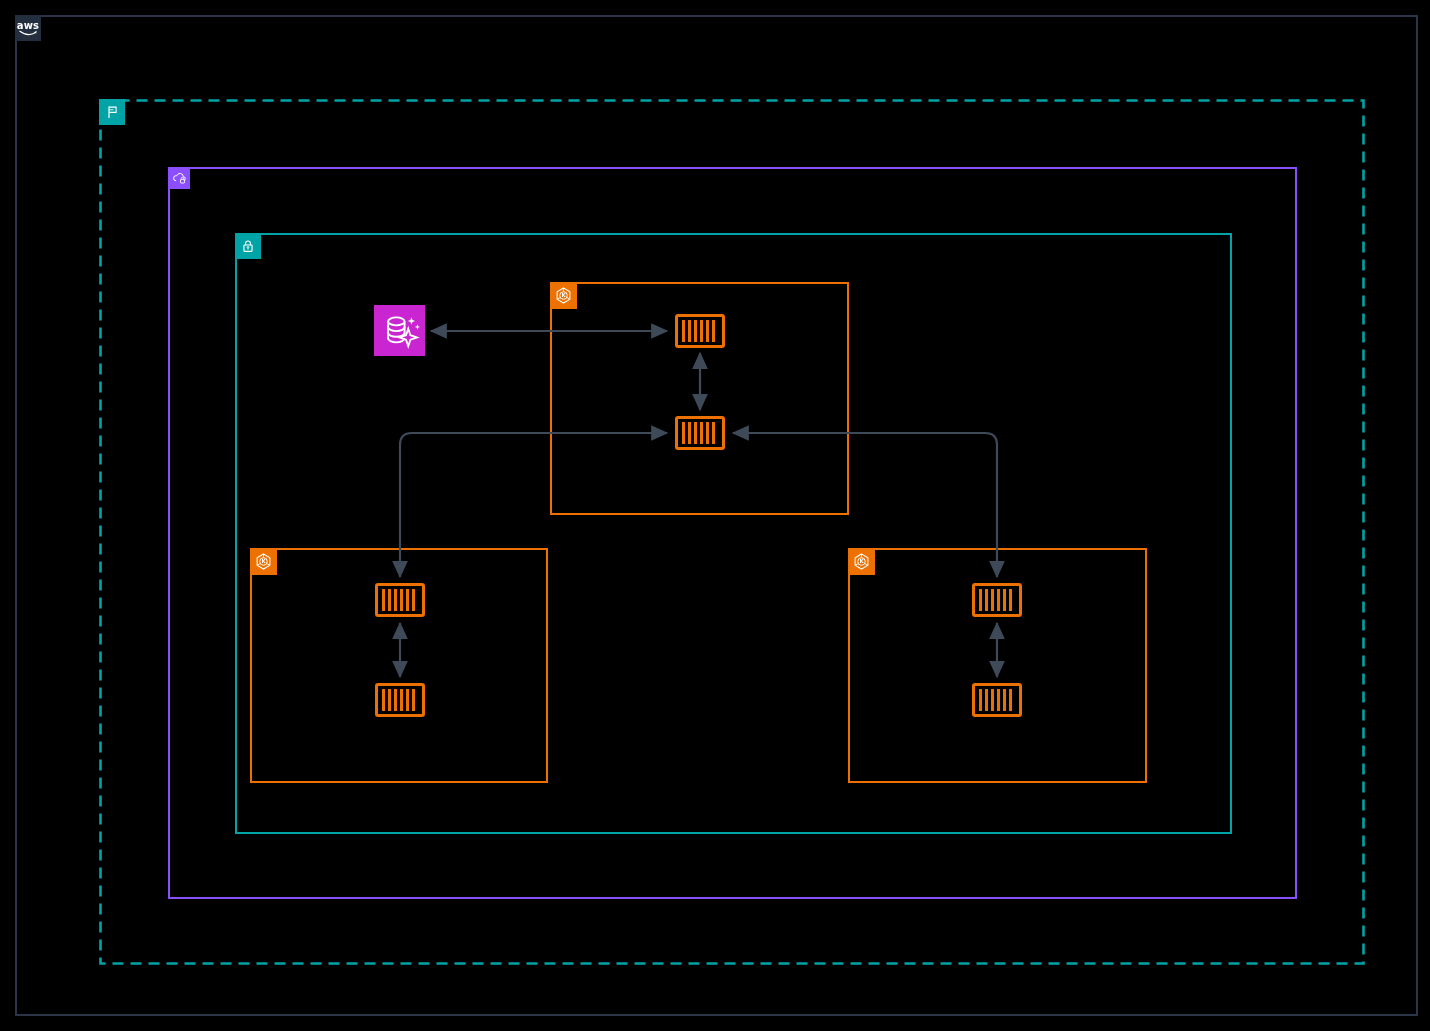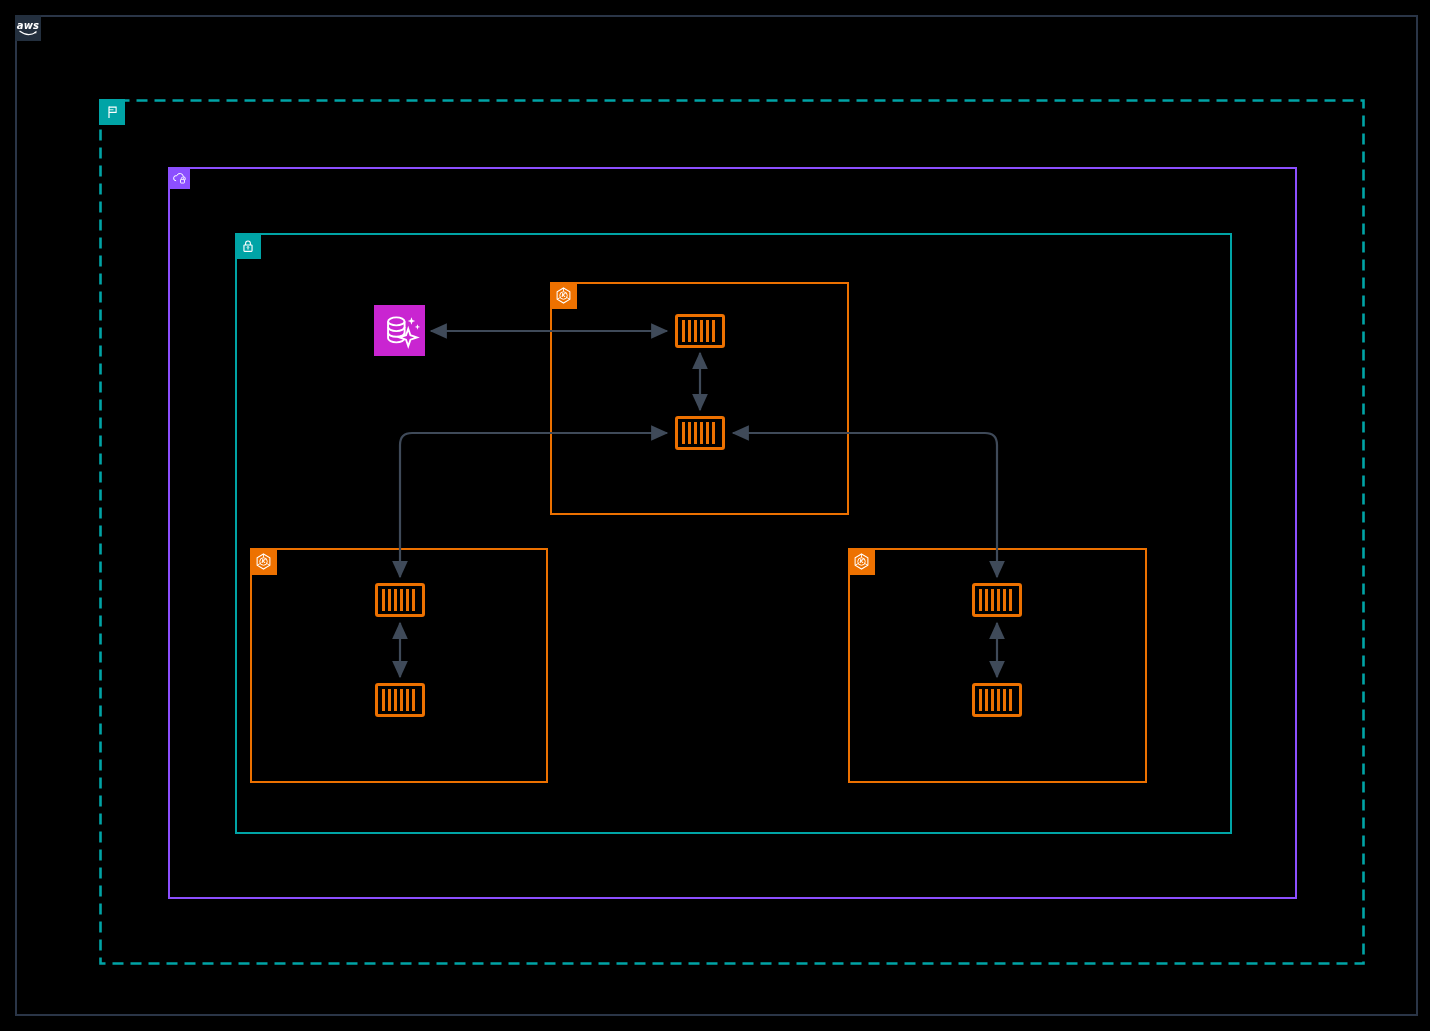--- a/index.html
+++ b/index.html
@@ -1,20 +1,20 @@
 <!DOCTYPE html>
 <html><head>
 <meta charset="utf-8">
 <style>
   html,body{margin:0;padding:0;background:#000;}
   body{font-family:"DejaVu Sans","Liberation Sans",sans-serif;}
   .canvas{position:relative;width:1430px;height:1031px;background:#000;overflow:hidden;}
 
   
-  .grp{position:absolute;box-sizing:border-box;background:transparent;font-style:italic;}
+  .grp{position:absolute;box-sizing:border-box;background:transparent;}
   .aws-cloud{left:15px;top:15px;width:1403px;height:1001px;border:2px solid #2a3547;}
   .region{left:82px;top:82px;width:1266px;height:866px;}
   .region svg.frame{position:absolute;left:0;top:0;width:100%;height:100%;}
   .vpc{left:151px;top:150px;width:1129px;height:732px;border:2px solid #8C4FFF;}
   .subnet{left:216px;top:214px;width:997px;height:601px;border:2px solid #00A4A6;}
   .eks{border:2px solid #ED7100;}
   .eks-top{left:550px;top:282px;width:299px;height:233px;}
   .eks-left{left:250px;top:548px;width:298px;height:235px;}
   .eks-right{left:848px;top:548px;width:299px;height:235px;}
 

